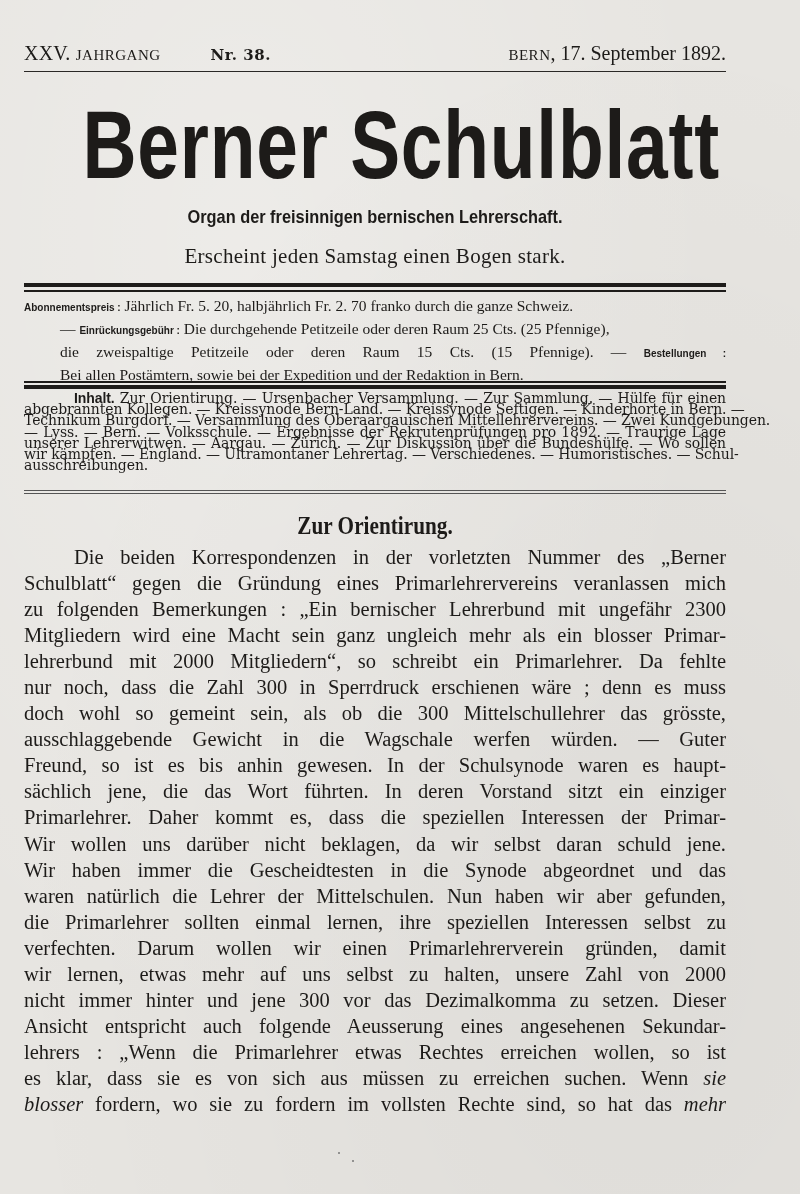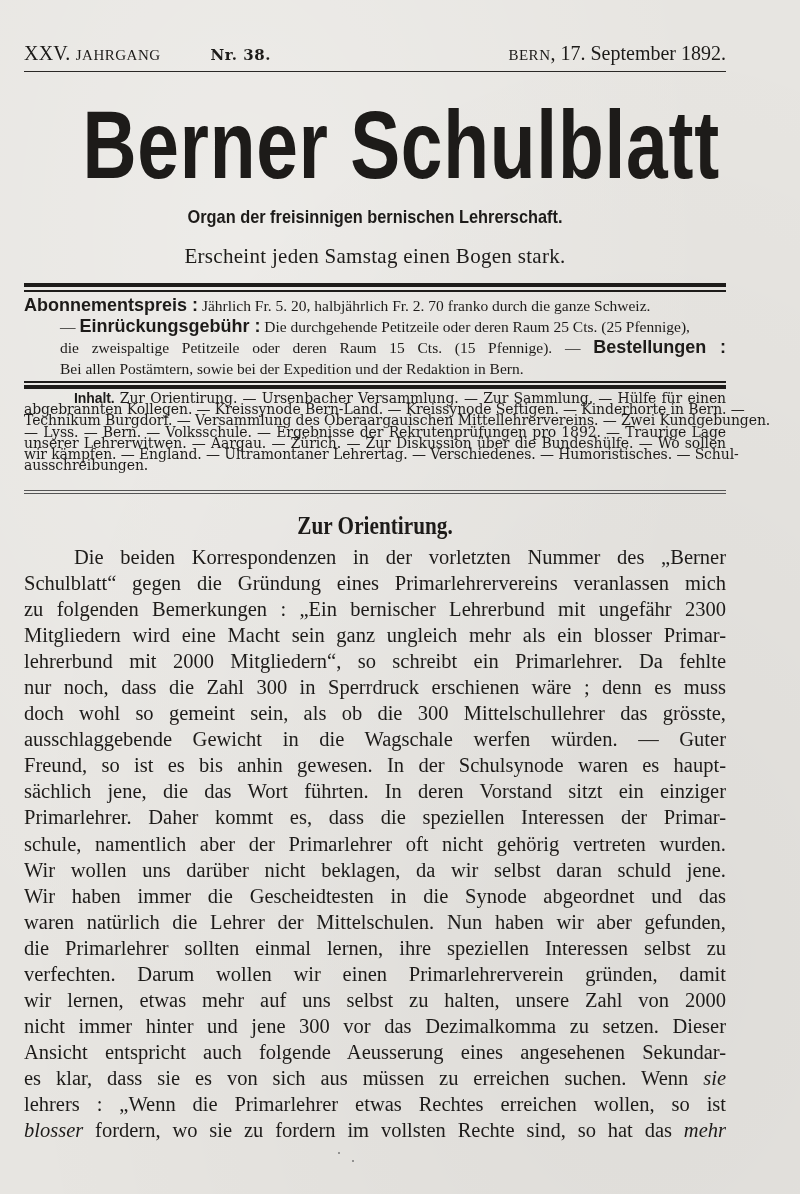--- a/index.html
+++ b/index.html
@@ -46,21 +46,21 @@
   .tagline { top: 244px; text-align: center; font-size: 21px; letter-spacing: 0.3px; left: 0; width: 750px; }
 
   .rule-thick { position: absolute; left: 24px; width: 702px; height: 4px; background: #1e1c1a; }
   .r2 { top: 283px; }
   .r2b { top: 290px; height: 1.5px; }
 
   .subs {
     top: 295px; font-size: 15.5px; line-height: 21px; text-align: justify;
   }
   .subs p { margin: 0; }
-  .subs .lbl { font-family: "Liberation Sans", sans-serif; font-weight: bold; font-size: 18px; }
+  .subs .lbl { font-family: "Liberation Sans", sans-serif; font-weight: bold; font-size: 10px; }
   .subs .ind { padding-left: 36px; }
 
   .r3 { top: 381px; height: 1.5px; }
   .r3b { top: 385px; height: 4px; }
 
   .contents {
     top: 393px; font-family: "DejaVu Serif", serif; font-size: 14px; line-height: 11.2px;
     text-align: justify; letter-spacing: -0.1px;
   }
   .contents .lbl { font-family: "Liberation Sans", sans-serif; font-weight: bold; padding-left: 50px; }
@@ -131,29 +131,28 @@
     <span class="line">Schulblatt“ gegen die Gründung eines Primarlehrervereins veranlassen mich</span>
     <span class="line">zu folgenden Bemerkungen : „Ein bernischer Lehrerbund mit ungefähr 2300</span>
     <span class="line">Mitgliedern wird eine Macht sein ganz ungleich mehr als ein blosser Primar-</span>
     <span class="line">lehrerbund mit 2000 Mitgliedern“, so schreibt ein Primarlehrer. Da fehlte</span>
     <span class="line">nur noch, dass die Zahl 300 in Sperrdruck erschienen wäre ; denn es muss</span>
     <span class="line">doch wohl so gemeint sein, als ob die 300 Mittelschullehrer das grösste,</span>
     <span class="line">ausschlaggebende Gewicht in die Wagschale werfen würden. — Guter</span>
     <span class="line">Freund, so ist es bis anhin gewesen. In der Schulsynode waren es haupt-</span>
     <span class="line">sächlich jene, die das Wort führten. In deren Vorstand sitzt ein einziger</span>
     <span class="line">Primarlehrer. Daher kommt es, dass die speziellen Interessen der Primar-</span>
-    <span class="line">schule, namentlich aber der Primarlehrer oft nicht gehörig vertreten wurden.</span>
     <span class="line">Wir wollen uns darüber nicht beklagen, da wir selbst daran schuld jene.</span>
     <span class="line">Wir haben immer die Gescheidtesten in die Synode abgeordnet und das</span>
     <span class="line">waren natürlich die Lehrer der Mittelschulen. Nun haben wir aber gefunden,</span>
     <span class="line">die Primarlehrer sollten einmal lernen, ihre speziellen Interessen selbst zu</span>
     <span class="line">verfechten. Darum wollen wir einen Primarlehrerverein gründen, damit</span>
     <span class="line">wir lernen, etwas mehr auf uns selbst zu halten, unsere Zahl von 2000</span>
     <span class="line">nicht immer hinter und jene 300 vor das Dezimalkomma zu setzen. Dieser</span>
     <span class="line">Ansicht entspricht auch folgende Aeusserung eines angesehenen Sekundar-</span>
+    <span class="line">lehrers : „Wenn die Primarlehrer etwas Rechtes erreichen wollen, so ist</span>
     <span class="line"><span>es klar, dass sie es von sich aus müssen zu erreichen suchen. Wenn </span><i>sie</i></span>
-    <span class="line">lehrers : „Wenn die Primarlehrer etwas Rechtes erreichen wollen, so ist</span>
     <span class="line"><i>blosser</i><span> fordern, wo sie zu fordern im vollsten Rechte sind, so hat das </span><i>mehr</i></span>
   </div>
 
   <div class="spec" style="left:338px;top:1152px;"></div>
   <div class="spec" style="left:352px;top:1160px;"></div>
 </div>
 
 </body></html>

